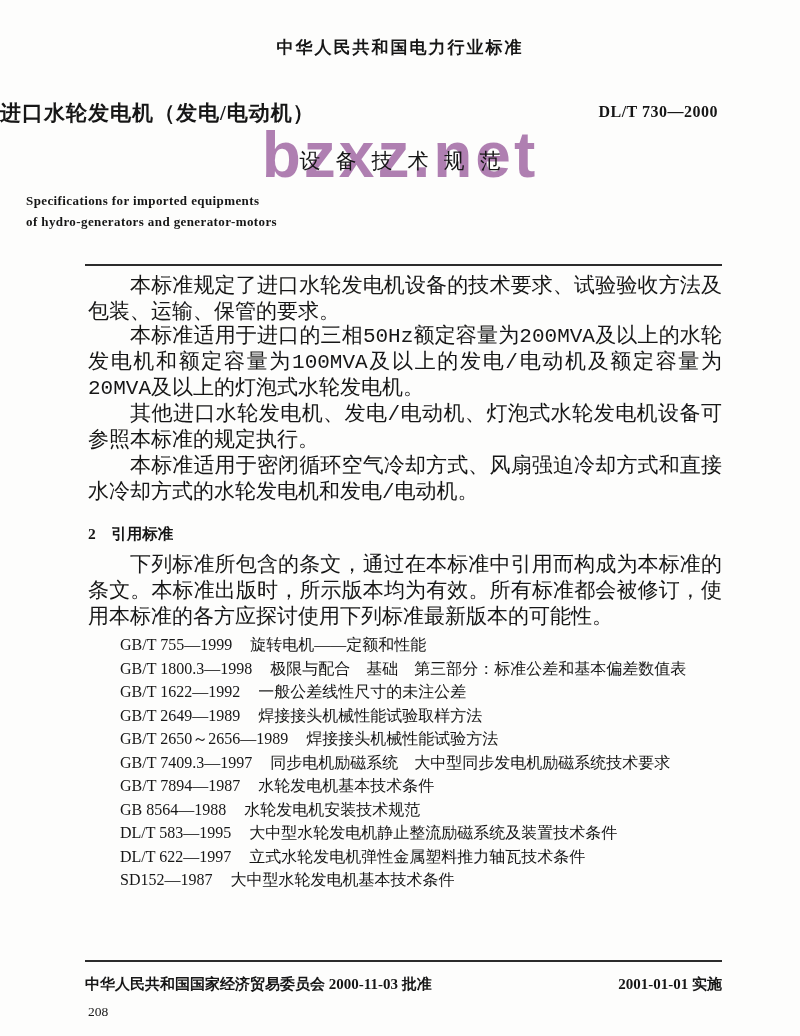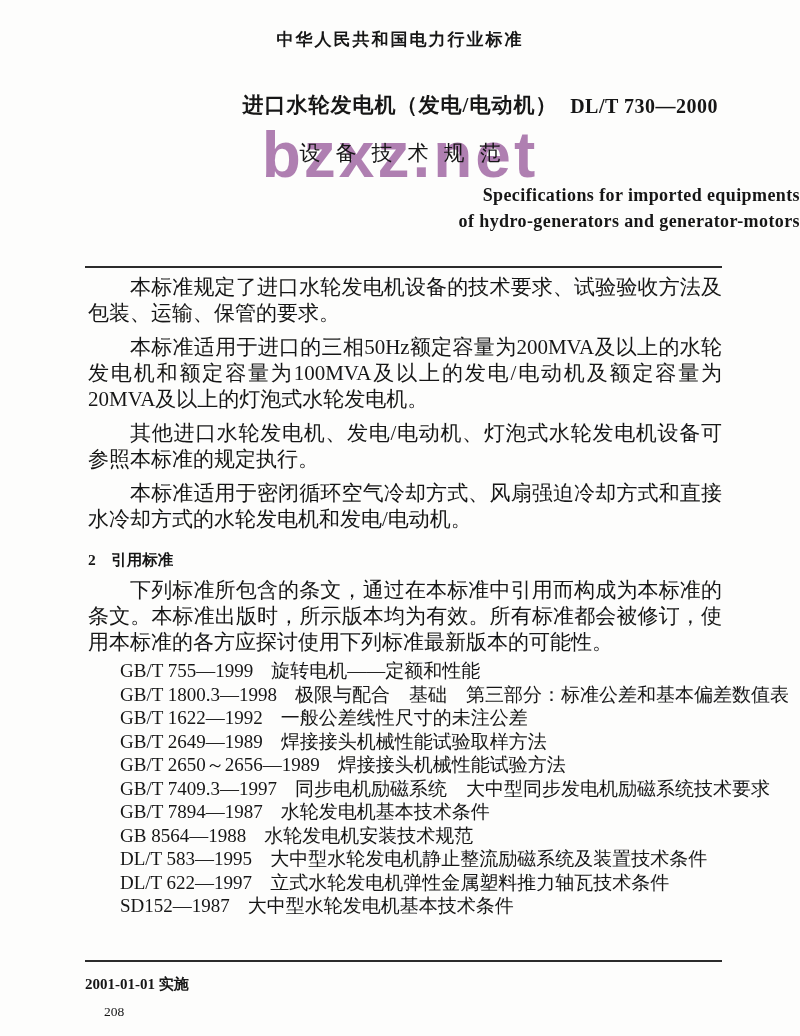--- a/index.html
+++ b/index.html
@@ -24,80 +24,80 @@
     font-weight: bold;
     letter-spacing: 3px;
     color: #701a75;
     opacity: 0.55;
     z-index: 0;
     white-space: nowrap;
     text-align: right;
   }
   .content { position: relative; z-index: 1; }
   .doc-header {
-    padding-top: 28px;
+    padding-top: 36px;
     text-align: center;
     font-size: 17px;
     font-weight: bold;
     letter-spacing: 2px;
   }
-  .title-row { position: relative; margin-top: 40px; text-align: center; }
+  .title-row { position: relative; margin-top: 40px; text-align: left; }
   .title-cn1 { font-size: 21px; font-weight: bold; letter-spacing: 1px; }
   .std-no {
     position: absolute;
     right: 82px;
     top: 4px;
-    font-size: 20px;
+    font-size: 16px;
     font-weight: bold;
     letter-spacing: 0.5px;
     margin-left: 16px;
   }
   .title-cn2 {
     margin-top: 20px;
     text-align: center;
     font-size: 21px;
     font-weight: normal;
     letter-spacing: 15px;
     text-indent: 15px; 
   }
-  .title-en { margin-top: 18px; text-align: right; font-size: 18px; font-weight: bold; letter-spacing: 0.4px; }
+  .title-en { margin-top: 18px; text-align: left; font-size: 13px; font-weight: bold; letter-spacing: 0.4px; padding-left: 26px; }
   .title-en + .title-en { margin-top: 5px; }
   .rule { border: 0; border-top: 2px solid #2c2c2c; margin-left: 85px; margin-right: 78px; }
   .top-rule { margin-top: 34px; }
   .sec-heading {
     margin: 26px 78px 0 88px;
     font-size: 15.5px;
     font-weight: bold;
   }
   .sec-heading.second { margin-top: 18px; }
   .body-para {
     margin: 6px 78px 0 88px;
     font-size: 21px;
     line-height: 26px;
     text-indent: 2em;
     text-align: justify;
   }
-  .body-para + .body-para { margin-top: 8px; }
+  .body-para + .body-para { margin-top: 0; font-family: Liberation Mono, monospace; }
   .ref-list { margin: 4px 78px 0 120px; }
-  .ref-item { font-size: 19px; line-height: 23.5px; white-space: nowrap; }
+  .ref-item { font-size: 16px; line-height: 23.5px; white-space: nowrap; }
   .ref-code { margin-right: 18px; }
   .bottom-rule { position: absolute; left: 85px; right: 78px; bottom: 74px; border: 0; border-top: 2px solid #2c2c2c; }
   .footer-row {
     position: absolute;
     left: 85px;
     right: 78px;
     bottom: 42px;
     display: flex;
     justify-content: space-between;
     font-size: 15px;
     font-weight: bold;
   }
   .page-number {
     position: absolute;
-    left: 104px;
+    left: 88px;
     bottom: 16px;
     font-size: 13.5px;
   }
 </style>
 </head>
 <body>
 
 <div class="page">
 
   <div class="watermark">bzxz.net</div>
@@ -136,18 +136,19 @@
       <div class="ref-item"><span class="ref-code">GB 8564—1988</span><span class="ref-title">水轮发电机安装技术规范</span></div>
       <div class="ref-item"><span class="ref-code">DL/T 583—1995</span><span class="ref-title">大中型水轮发电机静止整流励磁系统及装置技术条件</span></div>
       <div class="ref-item"><span class="ref-code">DL/T 622—1997</span><span class="ref-title">立式水轮发电机弹性金属塑料推力轴瓦技术条件</span></div>
       <div class="ref-item"><span class="ref-code">SD152—1987</span><span class="ref-title">大中型水轮发电机基本技术条件</span></div>
     </div>
   </div>
 
   <hr class="bottom-rule">
 
   <div class="footer-row">
+    <span>中华人民共和国国家经济贸易委员会 2000-11-03 批准</span>
     <span>2001-01-01 实施</span>
   </div>
 
   <div class="page-number">208</div>
 
 </div>
 
 </body></html>

